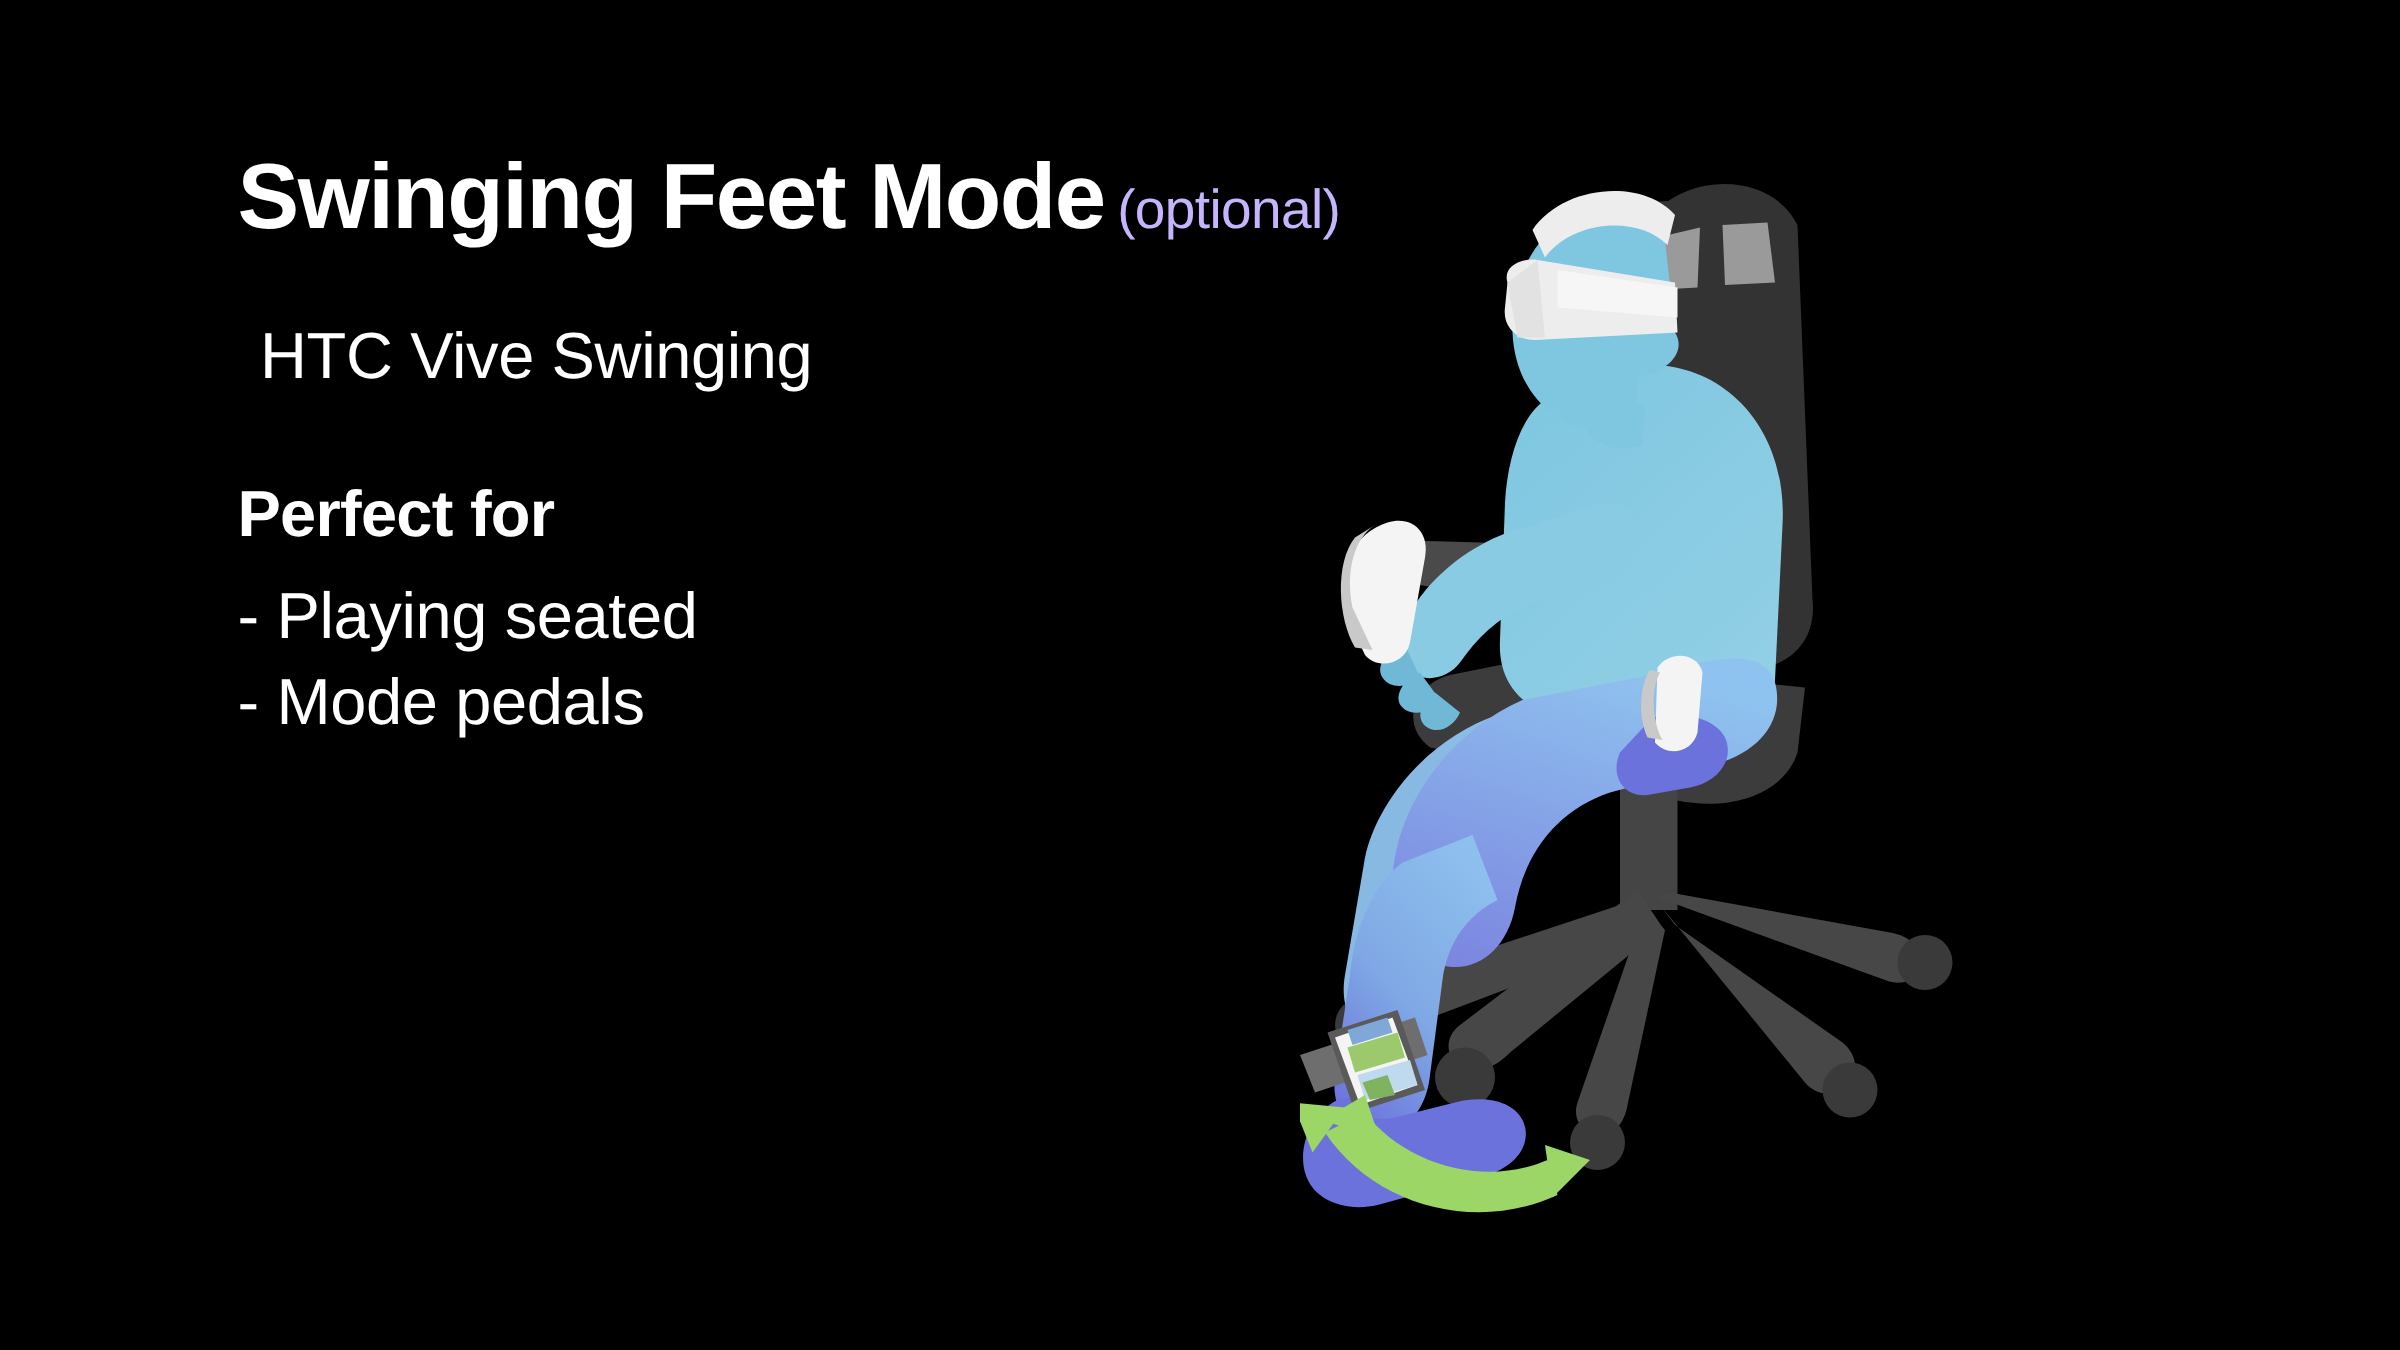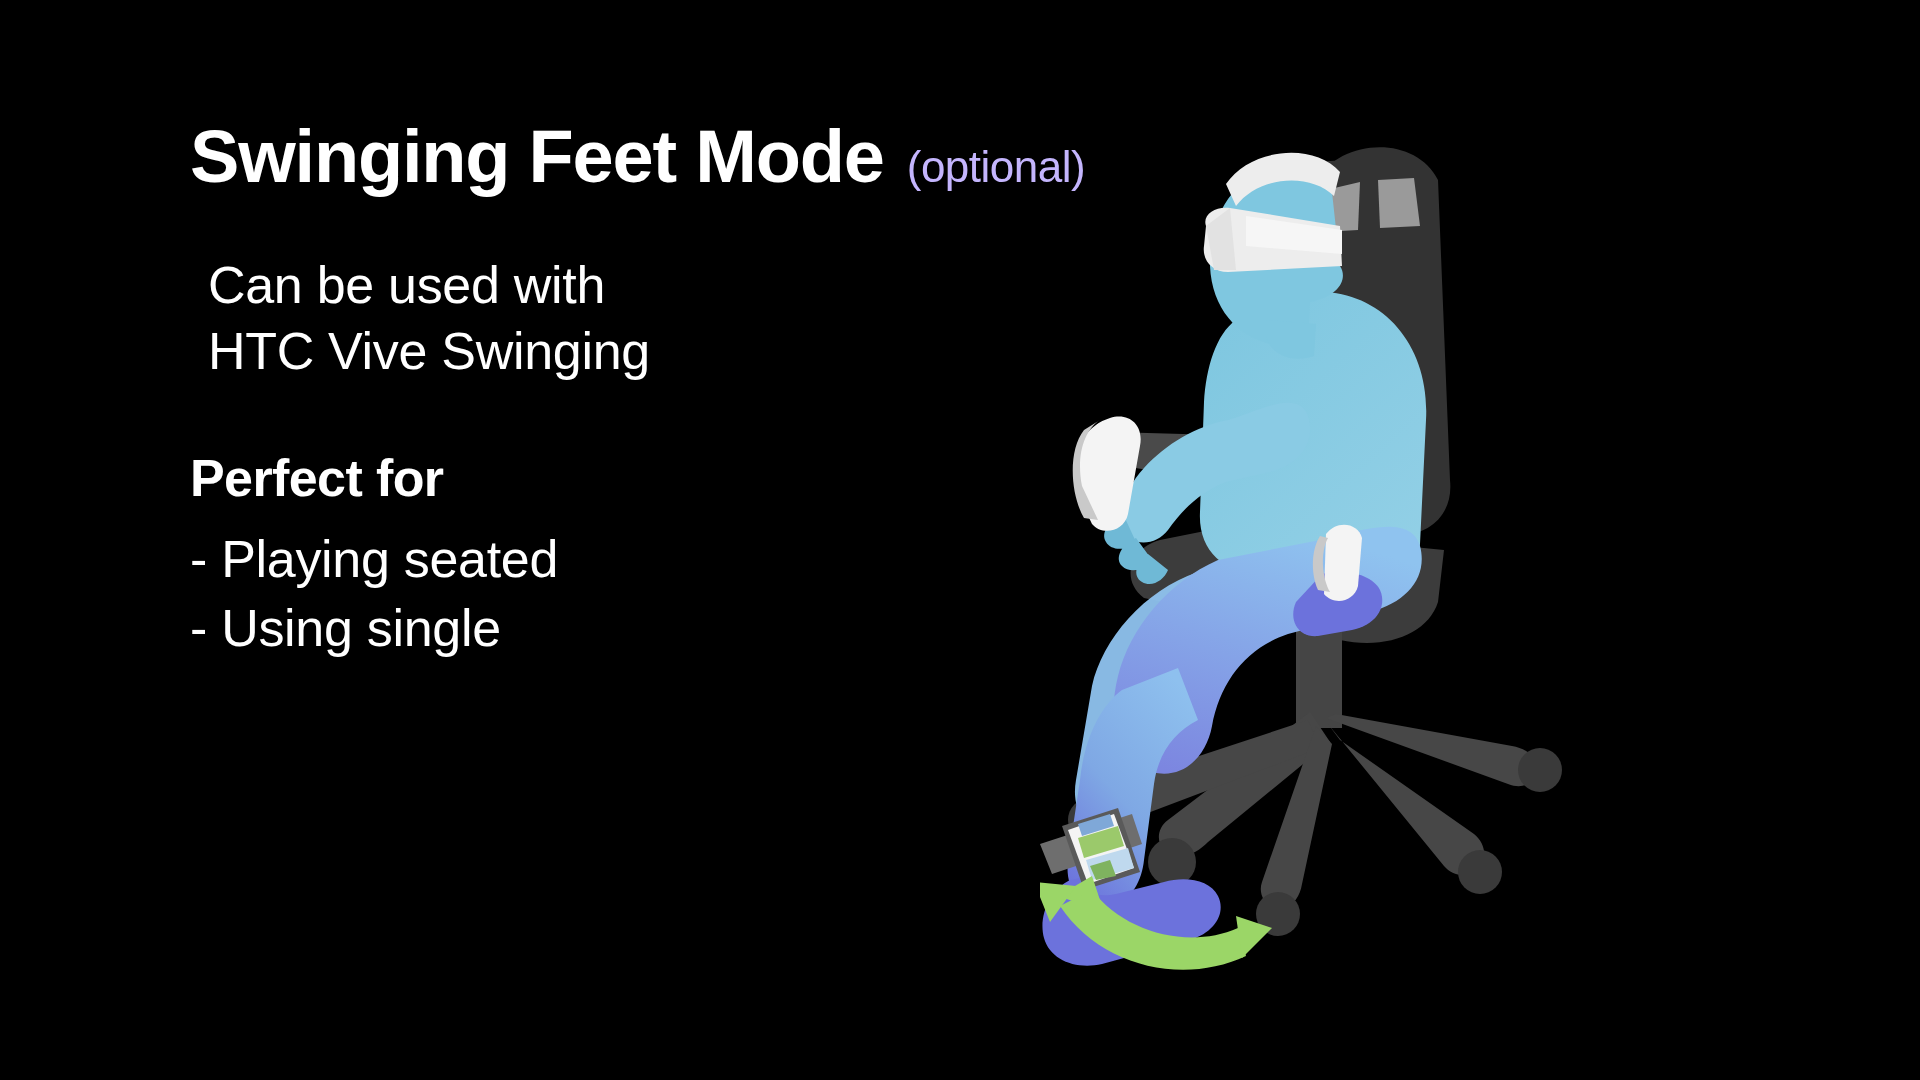--- a/index.html
+++ b/index.html
@@ -25,21 +25,21 @@
   #text-column {
     position: absolute;
     left: 190px;
     top: 120px;
     width: 1000px;
   }
 
   #title-row {
     display: flex;
     align-items: baseline;
-    gap: 23px;
+    gap: 10px;
     white-space: nowrap;
   }
   #title-main {
     font-size: 74px;
     font-weight: 700;
     letter-spacing: -1.2px;
     line-height: 1;
     color: #ffffff;
   }
   #title-suffix {
@@ -96,29 +96,28 @@
 <div id="slide">
 
   <div id="text-column">
 
     <div id="title-row">
       <span id="title-main">Swinging Feet Mode</span>
       <span id="title-suffix">(optional)</span>
     </div>
 
     <div id="intro-block">
-      <span class="intro-line">Can be used with</span>
       <span class="intro-line">HTC Vive Swinging</span>
     </div>
 
     <div id="perfect-heading">Perfect for</div>
 
     <div id="bullet-list">
       <span class="bullet-item">- Playing seated</span>
-      <span class="bullet-item">- Using single</span>
+      <span class="bullet-item">- Mode pedals</span>
     </div>
 
   </div>
 
   <div id="illustration">
     <svg width="820" height="880" viewBox="0 0 820 880" xmlns="http://www.w3.org/2000/svg">
       <defs>
         <linearGradient id="legGrad" x1="0.75" y1="0" x2="0.15" y2="1">
           <stop offset="0%" stop-color="#8EC0EE"></stop>
           <stop offset="55%" stop-color="#7FA8E4"></stop>

